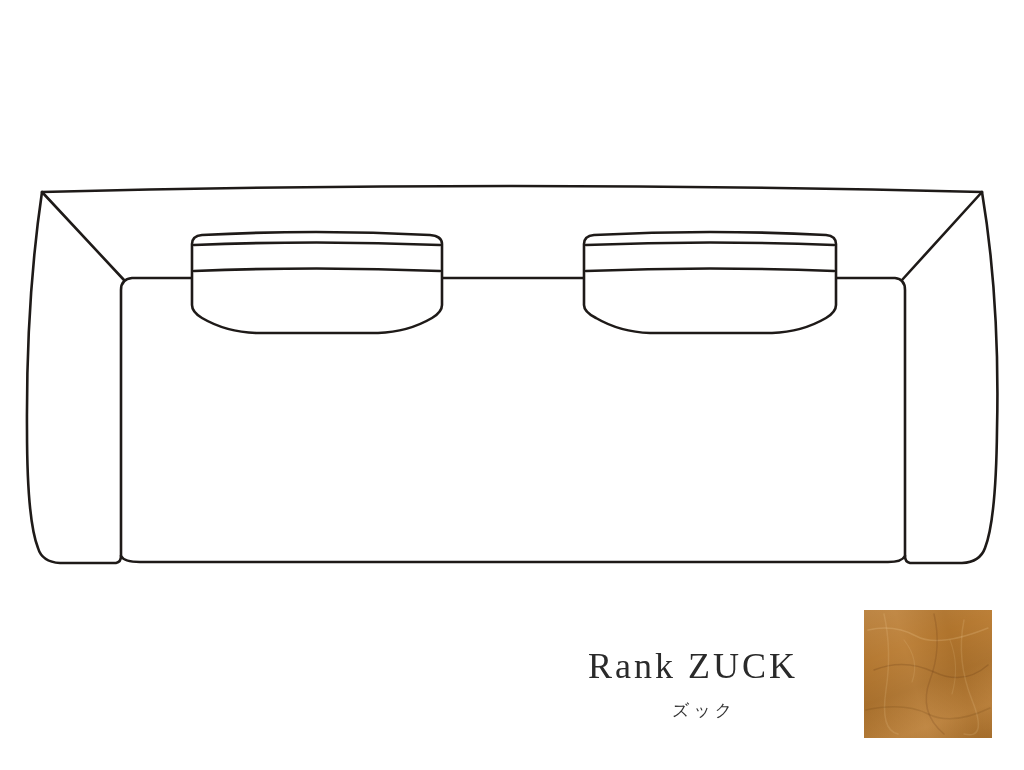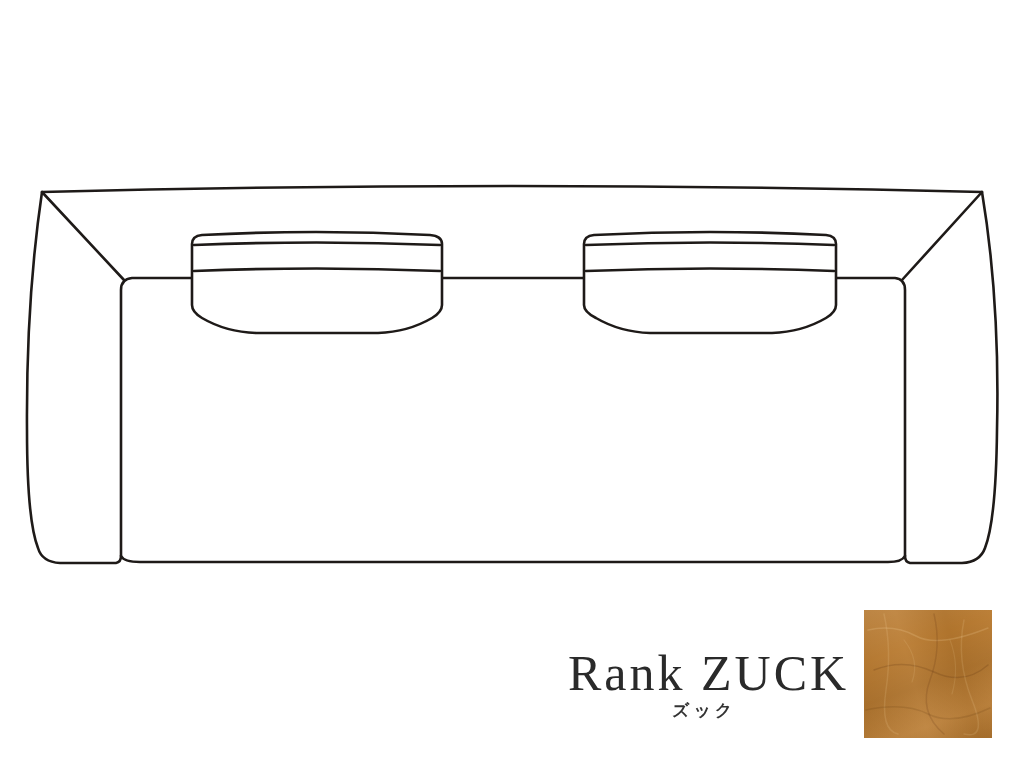--- a/index.html
+++ b/index.html
@@ -19,41 +19,40 @@
       left: 0;
       top: 0;
       width: 1024px;
       height: 600px;
     }
     .drawing svg {
       display: block;
     }
     .rank-title {
       position: absolute;
-      left: 568px;
+      left: 588px;
       top: 648px;
       width: 270px;
       font-family: "Liberation Serif", "DejaVu Serif", serif;
-      font-size: 50px;
+      font-size: 36px;
       letter-spacing: 3px;
       color: #2a2a2a;
       white-space: nowrap;
       line-height: 1;
     }
     .rank-sub {
       position: absolute;
       left: 672px;
       top: 702px;
       font-family: "DejaVu Sans", sans-serif;
       font-size: 17px;
       letter-spacing: 4px;
       color: #333333;
       white-space: nowrap;
       line-height: 1;
-      font-weight: bold;
     }
     .swatch {
       position: absolute;
       left: 864px;
       top: 610px;
       width: 128px;
       height: 128px;
       background:
         linear-gradient(160deg, rgba(255,255,255,0.08) 0%, rgba(0,0,0,0) 30%, rgba(0,0,0,0.06) 55%, rgba(255,255,255,0.05) 80%, rgba(0,0,0,0.08) 100%),
         linear-gradient(75deg, rgba(0,0,0,0.05) 0%, rgba(255,255,255,0.06) 40%, rgba(0,0,0,0.05) 70%, rgba(255,255,255,0.04) 100%),

